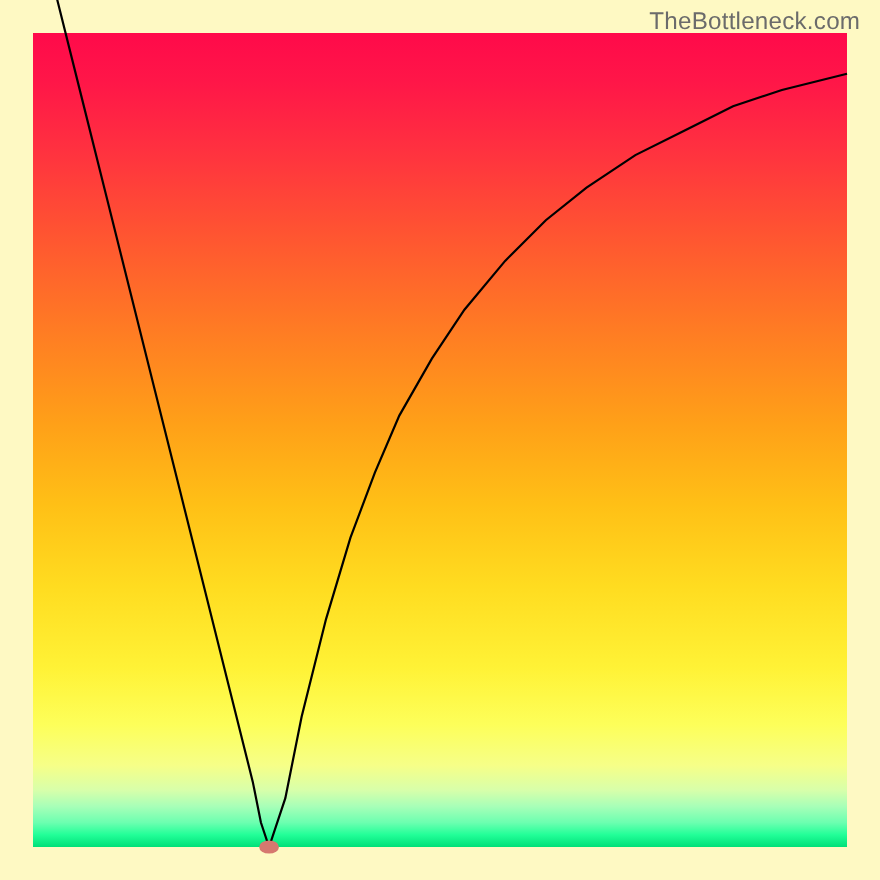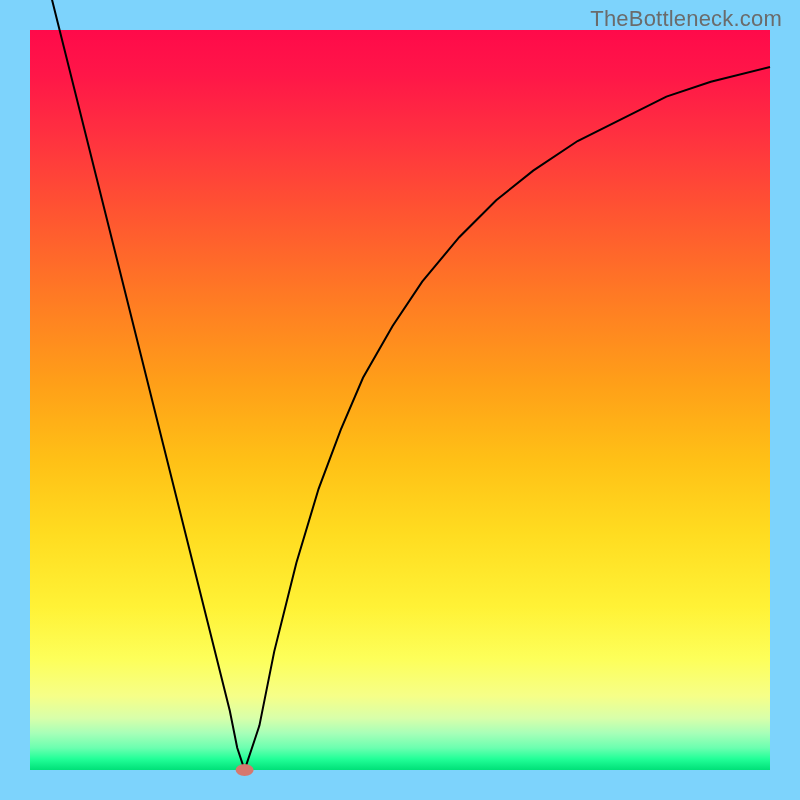--- a/index.html
+++ b/index.html
@@ -6,21 +6,21 @@
     margin: 0;
     padding: 0;
     width: 800px;
     height: 800px;
     overflow: hidden;
     font-family: Arial, Helvetica, sans-serif;
   }
   .frame {
     width: 800px;
     height: 800px;
-    background: #7dd3fc;
+    background: #fef9c3;
     position: relative;
   }
   .plot-area {
     position: absolute;
     left: 30px;
     top: 30px;
     width: 740px;
     height: 740px;
   }
   .gradient-bg {

